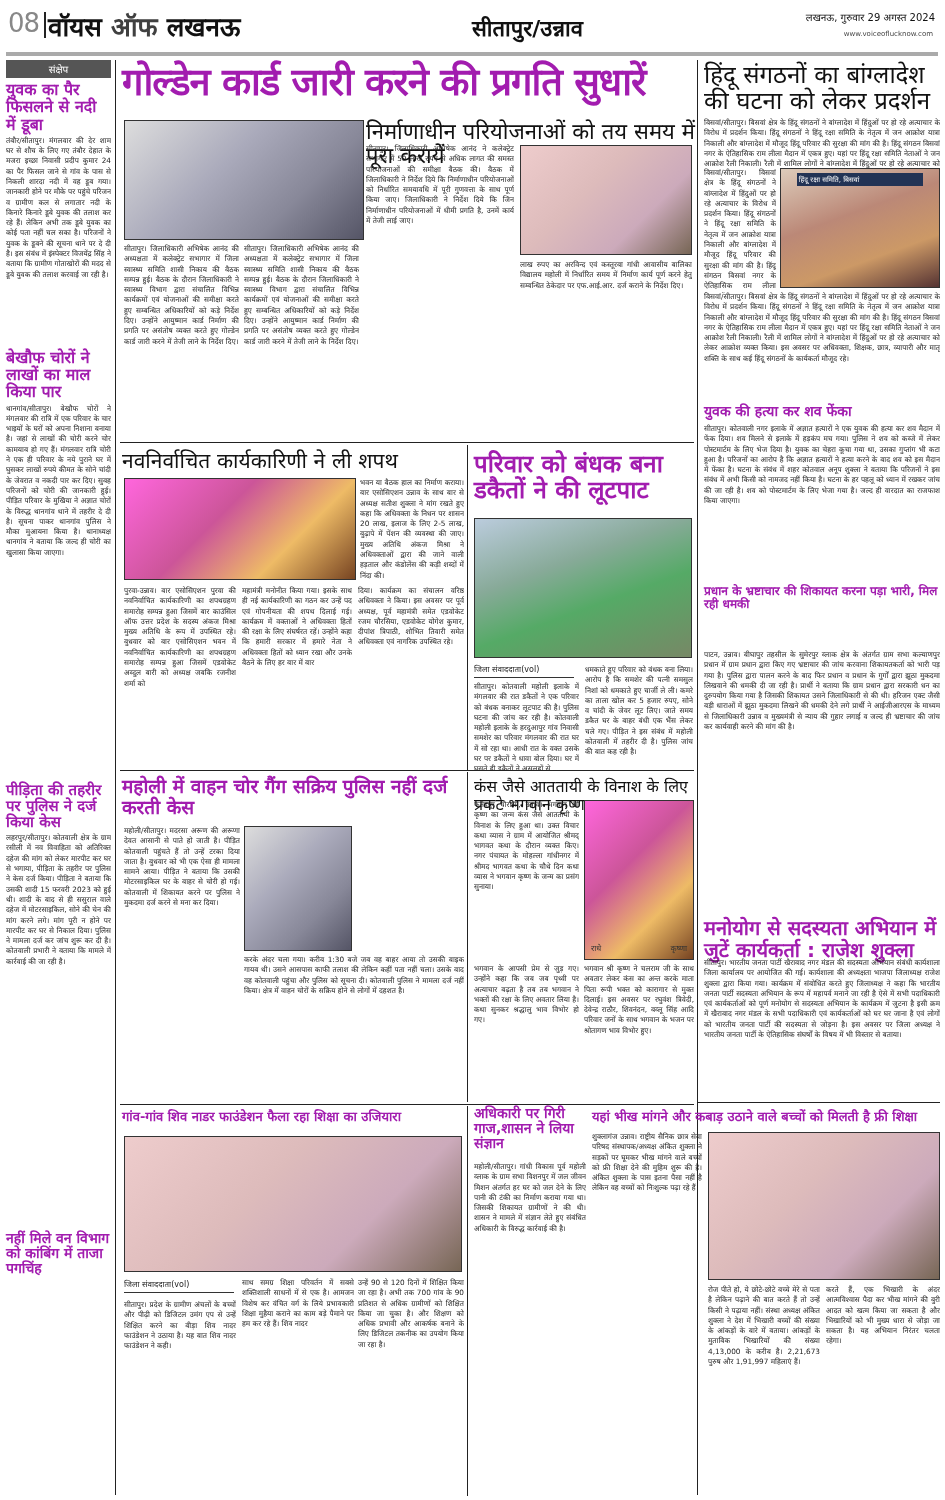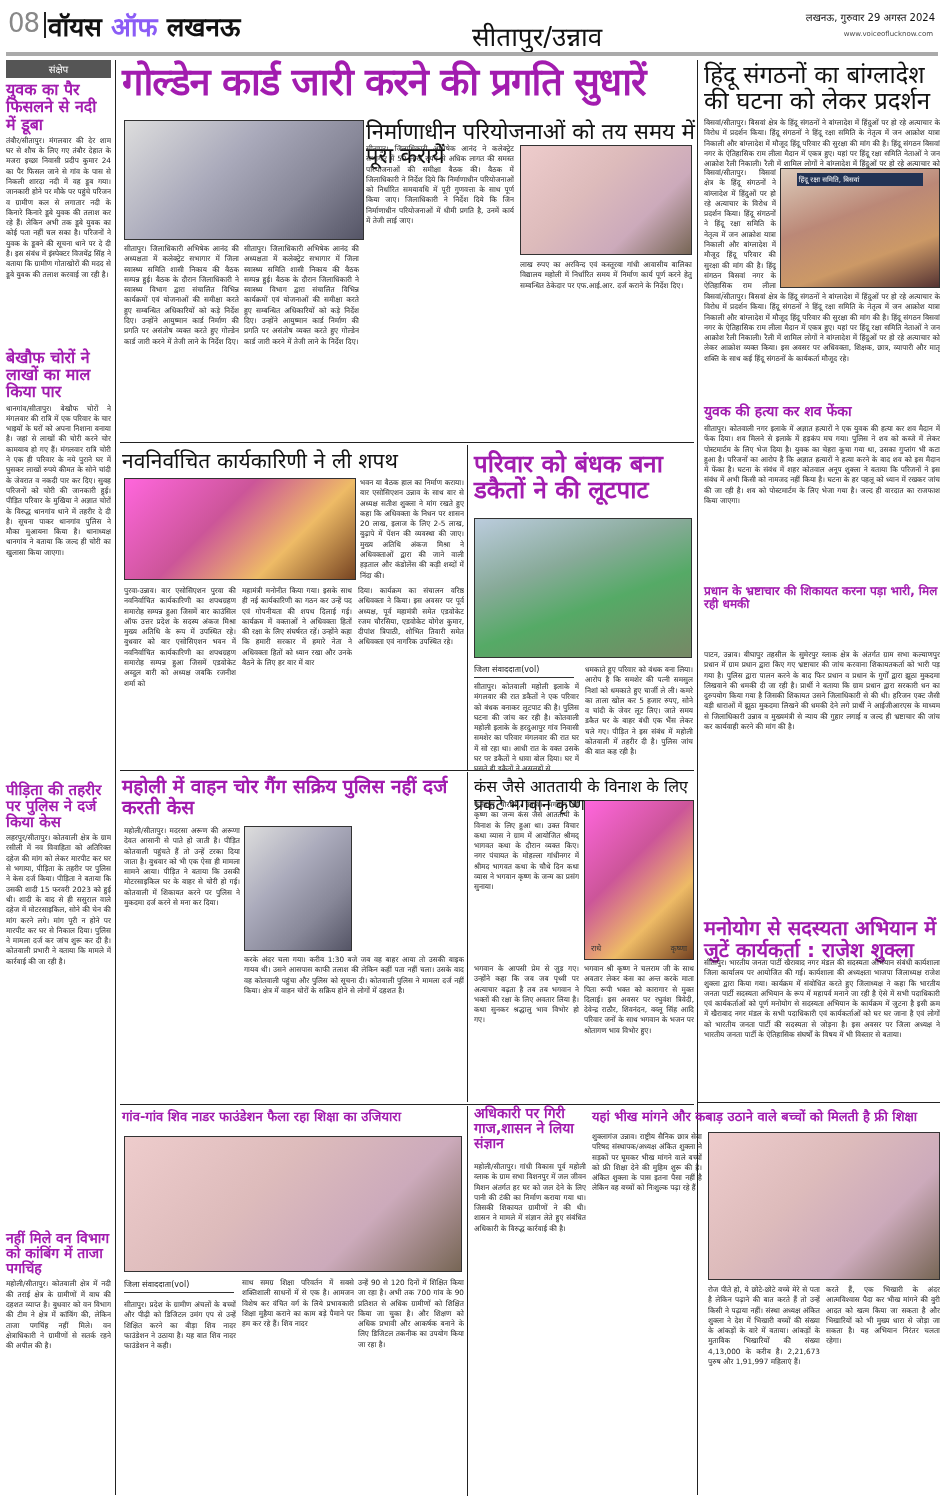--- a/index.html
+++ b/index.html
@@ -1,22 +1,22 @@
 <!DOCTYPE html>
 <html><head>
 <meta charset="utf-8">
 <style>
 *{box-sizing:border-box;margin:0;padding:0}
 body{width:945px;height:1500px;background:#fff;font-family:"DejaVu Sans",sans-serif;color:#111;position:relative;overflow:hidden}
 .abs{position:absolute}
 .masthead{left:0;top:0;width:945px;height:52px}
 .pagenum{left:8px;top:8px;font-family:"DejaVu Sans",sans-serif;font-weight:normal;font-size:26px;color:#888;letter-spacing:-1px}
 .pubname{left:48px;top:8px;font-weight:bold;font-size:26px;color:#111}
-.pubname .g{color:#8b5cf6}
-.section{left:472px;top:18px;font-weight:normal;font-size:26px}
+.pubname .g{color:#404040}
+.section{left:472px;top:12px;font-weight:bold;font-size:22px}
 .dateline{right:10px;top:10px;font-size:10px}
 .url{right:12px;top:30px;font-size:7px;color:#444}
 .rule{left:6px;top:52px;width:932px;height:4px;background:#aaa}
 .col{border-right:1px solid #222}
 .text{font-size:7.3px;line-height:10.3px;text-align:justify;color:#222;overflow:hidden}
 .hl{font-weight:bold;color:#a21caf;line-height:1.08}
 .hl-serif{font-family:"DejaVu Sans",sans-serif;font-weight:normal;color:#111;line-height:1.1}
 .photo{background:linear-gradient(135deg,#9aa,#677 40%,#a98 70%,#665);border:1px solid #333}
 .photo.g{background:linear-gradient(160deg,#bcd 0,#8a9 35%,#5a6 60%,#786 100%)}
 .photo.r{background:linear-gradient(160deg,#dcb,#b87 40%,#c96 70%,#533)}
@@ -46,21 +46,20 @@
 
 <div class="abs col" style="left:6px;top:60px;width:110px;height:1435px;padding-right:4px">
   <div class="tag">संक्षेप</div>
   <div class="hl" style="font-size:16px;margin-top:3px">युवक का पैर फिसलने से नदी में डूबा</div>
   <div class="text" style="height:213px;margin-top:3px">तंबौर/सीतापुर। मंगलवार की देर शाम घर से शौच के लिए गए तंबौर देहात के मजरा इच्छा निवासी प्रदीप कुमार 24 का पैर फिसल जाने से गांव के पास से निकली शारदा नदी में वह डूब गया।जानकारी होने पर मौके पर पहुंचे परिजन व ग्रामीण कल से लगातार नदी के किनारे किनारे डूबे युवक की तलाश कर रहे हैं। लेकिन अभी तक डूबे युवक का कोई पता नहीं चल सका है। परिजनों ने युवक के डूबने की सूचना थाने पर दे दी है। इस संबंध में इंस्पेक्टर विजयेंद्र सिंह ने बताया कि ग्रामीण गोताखोरों की मदद से डूबे युवक की तलाश करवाई जा रही है।</div>
   <div class="hl" style="font-size:16px;margin-top:0">बेखौफ चोरों ने लाखों का माल किया पार</div>
   <div class="text" style="height:372px;margin-top:3px">थानगांव/सीतापुर। बेखौफ चोरों ने मंगलवार की रात्रि में एक परिवार के चार भाइयों के घरों को अपना निशाना बनाया है। जहां से लाखों की चोरी करने चोर कामयाब हो गए हैं। मंगलवार रात्रि चोरी ने एक ही परिवार के नये पुराने घर में घुसकर लाखों रुपये कीमत के सोने चांदी के जेवरात व नकदी पार कर दिए। सुबह परिजनों को चोरी की जानकारी हुई। पीड़ित परिवार के मुखिया ने अज्ञात चोरों के विरुद्ध थानगांव थाने में तहरीर दे दी है। सूचना पाकर थानगांव पुलिस ने मौका मुआयना किया है। थानाध्यक्ष थानगांव ने बताया कि जल्द ही चोरी का खुलासा किया जाएगा।</div>
   <div class="hl" style="font-size:15px;margin-top:6px">पीड़िता की तहरीर पर पुलिस ने दर्ज किया केस</div>
   <div class="text" style="height:398px;margin-top:3px">लहरपुर/सीतापुर। कोतवाली क्षेत्र के ग्राम रसीली में नव विवाहिता को अतिरिक्त दहेज की मांग को लेकर मारपीट कर घर से भगाया, पीड़िता के तहरीर पर पुलिस ने केस दर्ज किया। पीड़िता ने बताया कि उसकी शादी 15 फरवरी 2023 को हुई थी। शादी के बाद से ही ससुराल वाले दहेज में मोटरसाइकिल, सोने की चेन की मांग करने लगे। मांग पूरी न होने पर मारपीट कर घर से निकाल दिया। पुलिस ने मामला दर्ज कर जांच शुरू कर दी है। कोतवाली प्रभारी ने बताया कि मामले में कार्रवाई की जा रही है।</div>
   <div class="hl" style="font-size:14px;">नहीं मिले वन विभाग को कांबिंग में ताजा पगचिंह</div>
-  <div class="text" style="height:170px;margin-top:3px">महोली/सीतापुर। कोतवाली क्षेत्र में नदी की तराई क्षेत्र के ग्रामीणों में बाघ की दहशत व्याप्त है। बुधवार को वन विभाग की टीम ने क्षेत्र में कांबिंग की, लेकिन ताजा पगचिंह नहीं मिले। वन क्षेत्राधिकारी ने ग्रामीणों से सतर्क रहने की अपील की है।</div>
 </div>
 
 <div class="abs hl" style="left:122px;top:62px;width:570px;font-size:38px;letter-spacing:-1px">गोल्डेन कार्ड जारी करने की प्रगति सुधारें</div>
 <div class="abs photo s" style="left:124px;top:120px;width:240px;height:120px"></div>
 <div class="abs hl-serif" style="left:366px;top:120px;width:330px;font-size:22px">निर्माणाधीन परियोजनाओं को तय समय में पूरा करायें</div>
 <div class="abs text" style="left:124px;top:244px;width:115px;height:190px">सीतापुर। जिलाधिकारी अभिषेक आनंद की अध्यक्षता में कलेक्ट्रेट सभागार में जिला स्वास्थ्य समिति शासी निकाय की बैठक सम्पन्न हुई। बैठक के दौरान जिलाधिकारी ने स्वास्थ्य विभाग द्वारा संचालित विभिन्न कार्यक्रमों एवं योजनाओं की समीक्षा करते हुए सम्बन्धित अधिकारियों को कड़े निर्देश दिए। उन्होंने आयुष्मान कार्ड निर्माण की प्रगति पर असंतोष व्यक्त करते हुए गोल्डेन कार्ड जारी करने में तेजी लाने के निर्देश दिए।</div>
 <div class="abs text" style="left:244px;top:244px;width:115px;height:190px">सीतापुर। जिलाधिकारी अभिषेक आनंद की अध्यक्षता में कलेक्ट्रेट सभागार में जिला स्वास्थ्य समिति शासी निकाय की बैठक सम्पन्न हुई। बैठक के दौरान जिलाधिकारी ने स्वास्थ्य विभाग द्वारा संचालित विभिन्न कार्यक्रमों एवं योजनाओं की समीक्षा करते हुए सम्बन्धित अधिकारियों को कड़े निर्देश दिए। उन्होंने आयुष्मान कार्ड निर्माण की प्रगति पर असंतोष व्यक्त करते हुए गोल्डेन कार्ड जारी करने में तेजी लाने के निर्देश दिए।</div>
 <div class="abs text" style="left:366px;top:144px;width:148px;height:290px">सीतापुर। जिलाधिकारी अभिषेक आनंद ने कलेक्ट्रेट सभागार में 50 लाख रुपए से अधिक लागत की समस्त परियोजनाओं की समीक्षा बैठक की। बैठक में जिलाधिकारी ने निर्देश दिये कि निर्माणाधीन परियोजनाओं को निर्धारित समयावधि में पूरी गुणवत्ता के साथ पूर्ण किया जाए। जिलाधिकारी ने निर्देश दिये कि जिन निर्माणाधीन परियोजनाओं में धीमी प्रगति है, उनमें कार्य में तेजी लाई जाए।</div>
 <div class="abs photo k" style="left:520px;top:145px;width:172px;height:110px"></div>
 <div class="abs text" style="left:520px;top:260px;width:172px;height:174px">लाख रुपए का अरविन्द एवं कस्तूरबा गांधी आवासीय बालिका विद्यालय महोली में निर्धारित समय में निर्माण कार्य पूर्ण करने हेतु सम्बन्धित ठेकेदार पर एफ.आई.आर. दर्ज कराने के निर्देश दिए।</div>

